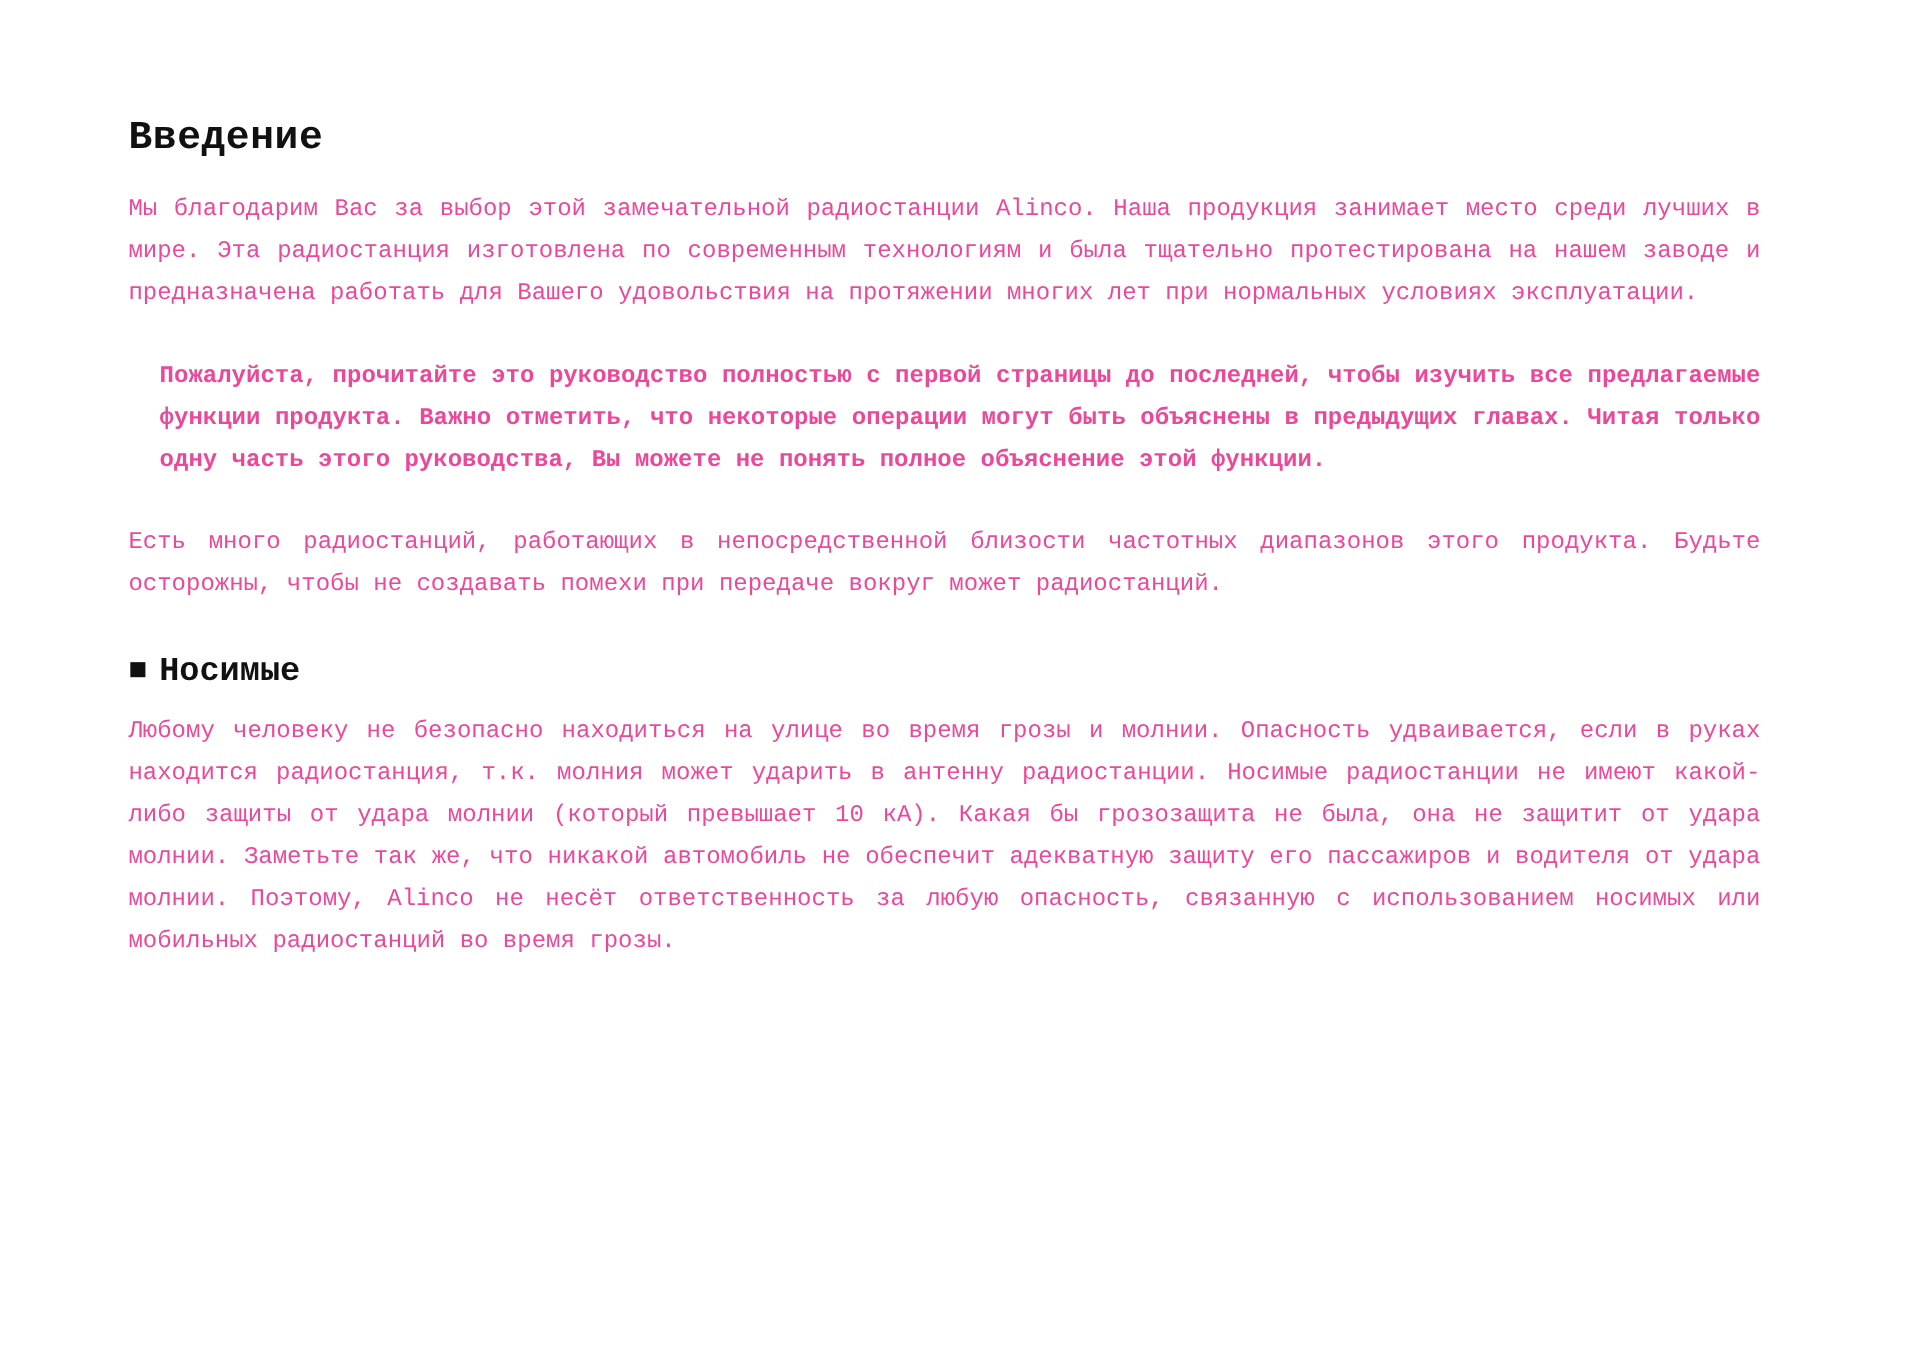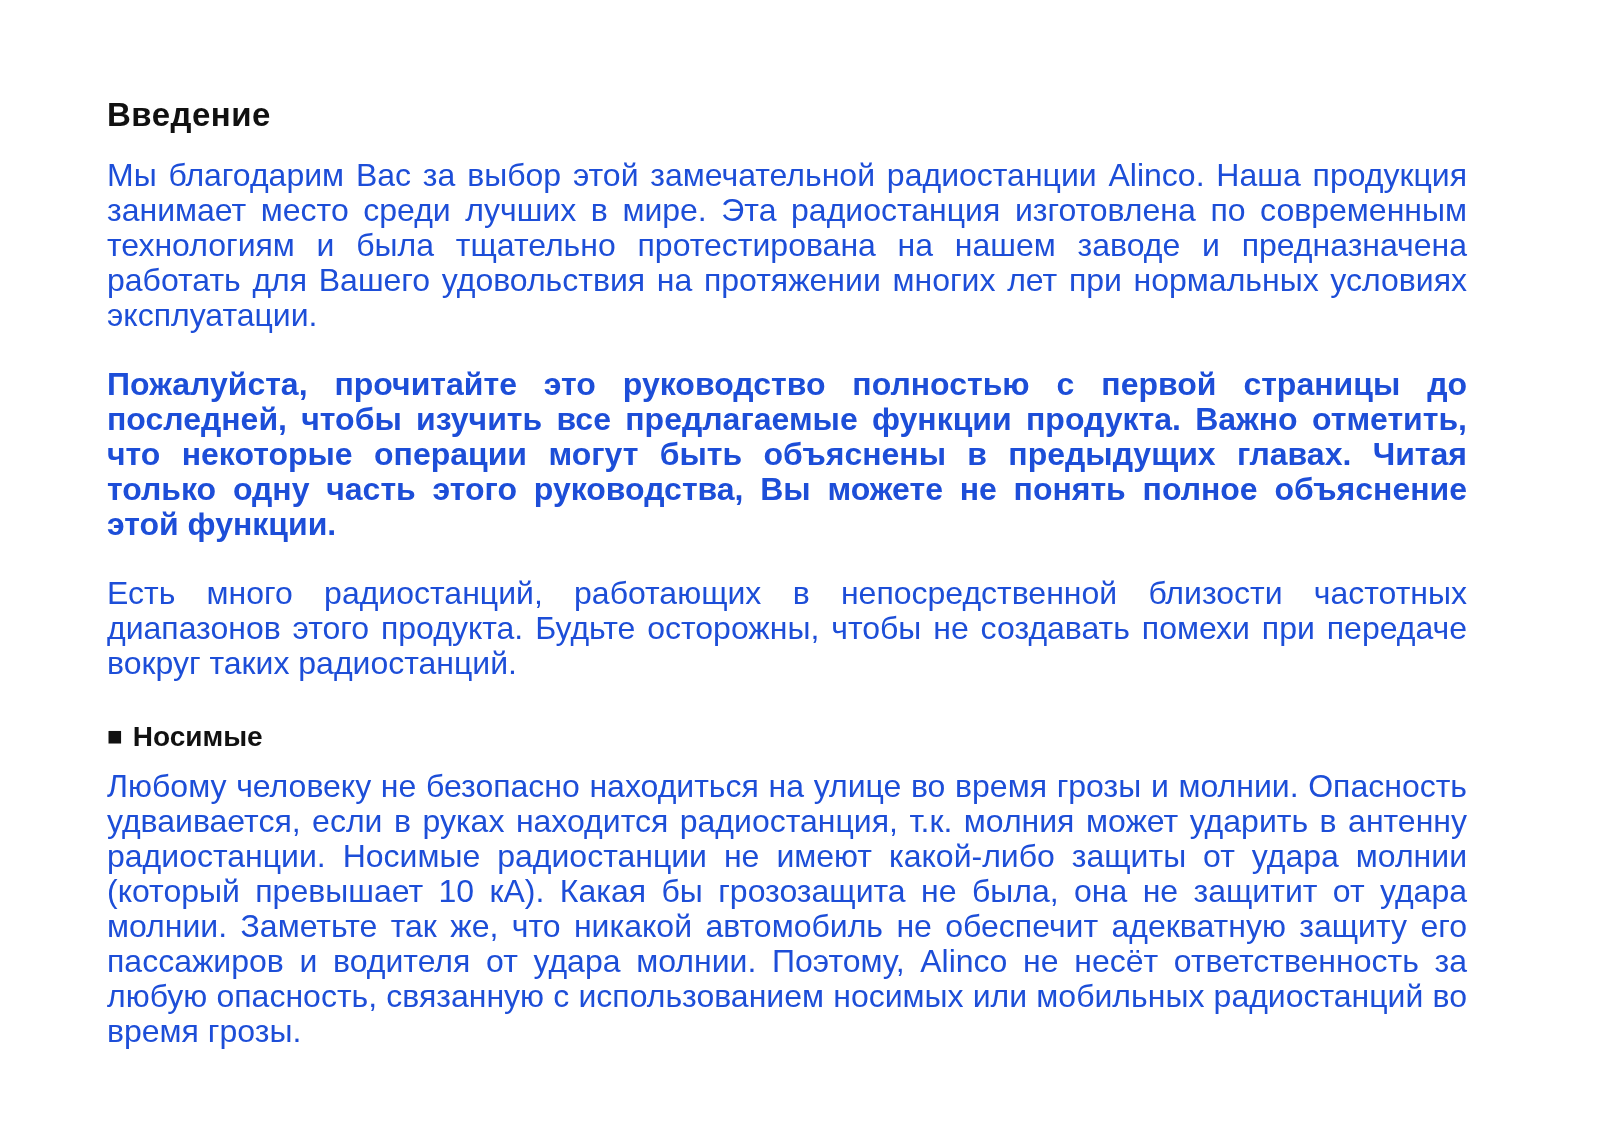--- a/index.html
+++ b/index.html
@@ -6,21 +6,21 @@
     margin: 0;
     padding: 0;
     background: #ffffff;
   }
   .page {
     position: relative;
     width: 1606px;
     height: 1122px;
     background: #ffffff;
     box-sizing: border-box;
-    font-family: Liberation Sans, sans-serif;
+    font-family: Liberation Mono, monospace;
     color: #111111;
     overflow: hidden;
   }
   .content {
     position: absolute;
     left: 107px;
     top: 96px;
     width: 1360px;
   }
   h1.doc-title {
@@ -30,28 +30,29 @@
     color: #111111;
     letter-spacing: 0.5px;
   }
   h2.section-heading {
     font-size: 28px;
     font-weight: 700;
     margin: 40px 0 16px 0;
     color: #111111;
   }
   p.body-text {
-    font-size: 32px;
+    font-size: 20px;
     line-height: 35px;
     margin: 0 0 34px 0;
     text-align: justify;
-    color: #1d4ed8;
+    color: #ec4899;
   }
   p.body-text.bold {
     font-weight: 700;
+    margin-left: 26px;
   }
   .bullet-square {
     display: inline-block;
     margin-right: 10px;
     font-size: 26px;
     position: relative;
     top: -1px;
   }
 </style>
 </head>
@@ -60,21 +61,21 @@
 <div class="page">
   <div class="content">
 
     <h1 class="doc-title">Введение</h1>
 
     <p class="body-text">Мы благодарим Вас за выбор этой замечательной радиостанции Alinco. Наша продукция занимает место среди лучших в мире. Эта радиостанция изготовлена по современным технологиям и была тщательно протестирована на нашем заводе и предназначена работать для Вашего удовольствия на протяжении многих лет при нормальных условиях эксплуатации.</p>
 
     <p class="body-text bold">Пожалуйста, прочитайте это руководство полностью с первой страницы до последней, чтобы изучить все предлагаемые функции продукта. Важно отметить, что некоторые операции могут быть объяснены в предыдущих главах. Читая только одну часть этого руководства, Вы можете не понять полное объяснение этой функции.</p>
 
 
-    <p class="body-text">Есть много радиостанций, работающих в непосредственной близости частотных диапазонов этого продукта. Будьте осторожны, чтобы не создавать помехи при передаче вокруг таких радиостанций.</p>
+    <p class="body-text">Есть много радиостанций, работающих в непосредственной близости частотных диапазонов этого продукта. Будьте осторожны, чтобы не создавать помехи при передаче вокруг может радиостанций.</p>
 
     <h2 class="section-heading">
       <span class="bullet-square">■</span><span>Носимые</span>
     </h2>
 
     <p class="body-text">Любому человеку не безопасно находиться на улице во время грозы и молнии. Опасность удваивается, если в руках находится радиостанция, т.к. молния может ударить в антенну радиостанции. Носимые радиостанции не имеют какой-либо защиты от удара молнии (который превышает 10 кА). Какая бы грозозащита не была, она не защитит от удара молнии. Заметьте так же, что никакой автомобиль не обеспечит адекватную защиту его пассажиров и водителя от удара молнии. Поэтому, Alinco не несёт ответственность за любую опасность, связанную с использованием носимых или мобильных радиостанций во время грозы.</p>
 
   </div>
 </div>
 

